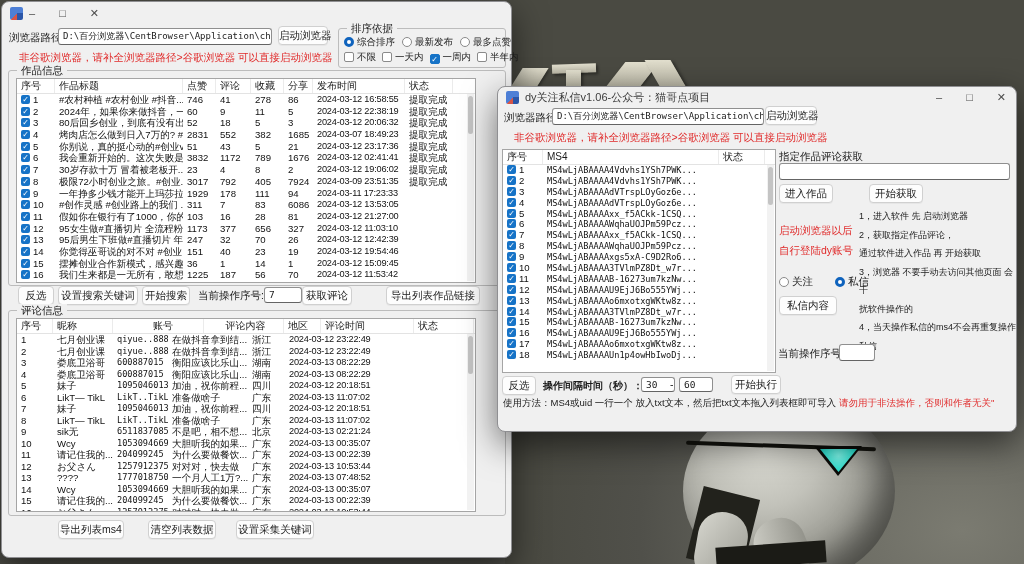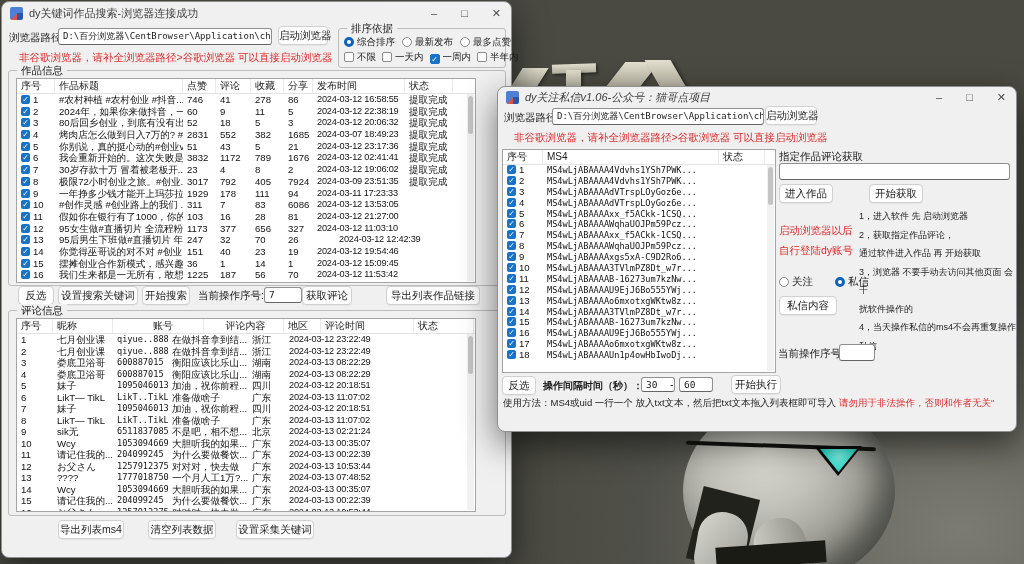--- a/index.html
+++ b/index.html
@@ -87,21 +87,20 @@
   <div class="robot-eye"></div>
   <div class="robot-neck-d"></div>
   <div class="robot-arm1"></div>
   <div class="robot-arm2"></div>
   <div class="robot-body-dark"></div>
 </div>
 
 <div class="win" style="left:1px;top:1px;width:509px;height:555px;z-index:2;">
   <div class="titlebar">
     <div class="appicon"></div>
-    <div class="t-title">dy关键词作品搜索-浏览器连接成功</div>
     <div class="winctl">
       <span>–</span>
       <span>□</span>
       <span>✕</span>
     </div>
   </div>
 
   <div class="lbl" style="left:7px;top:29px;">浏览器路径:</div>
   <div class="tbox" style="left:56px;top:26px;width:204px;height:13px;">D:\百分浏览器\CentBrowser\Application\chrome.exe</div>
   <div class="btn" style="left:276px;top:24px;width:48px;height:15px;">启动浏览器</div>
@@ -272,21 +271,21 @@
             <span class="c" style="width:48px;"></span>
           </div>
 
           <div class="trow">
             <span class="c" style="width:38px;"><span class="cbx">✓</span><span>13</span></span>
             <span class="c" style="width:128px;">95后男生下班做#直播切片 年...</span>
             <span class="c" style="width:33px;">247</span>
             <span class="c" style="width:35px;">32</span>
             <span class="c" style="width:33px;">70</span>
             <span class="c" style="width:29px;">26</span>
-            <span class="c timec" style="width:92px;margin-left:22px;">2024-03-12 12:42:39</span>
+            <span class="c timec" style="width:92px;">2024-03-12 12:42:39</span>
             <span class="c" style="width:48px;"></span>
           </div>
 
           <div class="trow">
             <span class="c" style="width:38px;"><span class="cbx">✓</span><span>14</span></span>
             <span class="c" style="width:128px;">你觉得巫哥说的对不对 #创业...</span>
             <span class="c" style="width:33px;">151</span>
             <span class="c" style="width:35px;">40</span>
             <span class="c" style="width:33px;">23</span>
             <span class="c" style="width:29px;">19</span>
@@ -510,21 +509,21 @@
         </div>
     </div>
   </div>
 
   <div class="btn" style="left:56px;top:518px;width:64px;height:15px;">导出列表ms4</div>
   <div class="btn" style="left:146px;top:518px;width:66px;height:15px;">清空列表数据</div>
   <div class="btn" style="left:234px;top:518px;width:76px;height:15px;">设置采集关键词</div>
 </div>
 
 <div class="win" style="left:497px;top:86px;width:518px;height:344px;z-index:3;">
-  <div class="titlebar" style="height:20px;font-style:italic;">
+  <div class="titlebar" style="height:20px;">
     <div class="appicon"></div>
     <div class="t-title">dy关注私信v1.06-公众号：猫哥点项目</div>
     <div class="winctl">
       <span>–</span>
       <span>□</span>
       <span>✕</span>
     </div>
   </div>
 
   <div class="lbl" style="left:6px;top:24px;">浏览器路径:</div>

